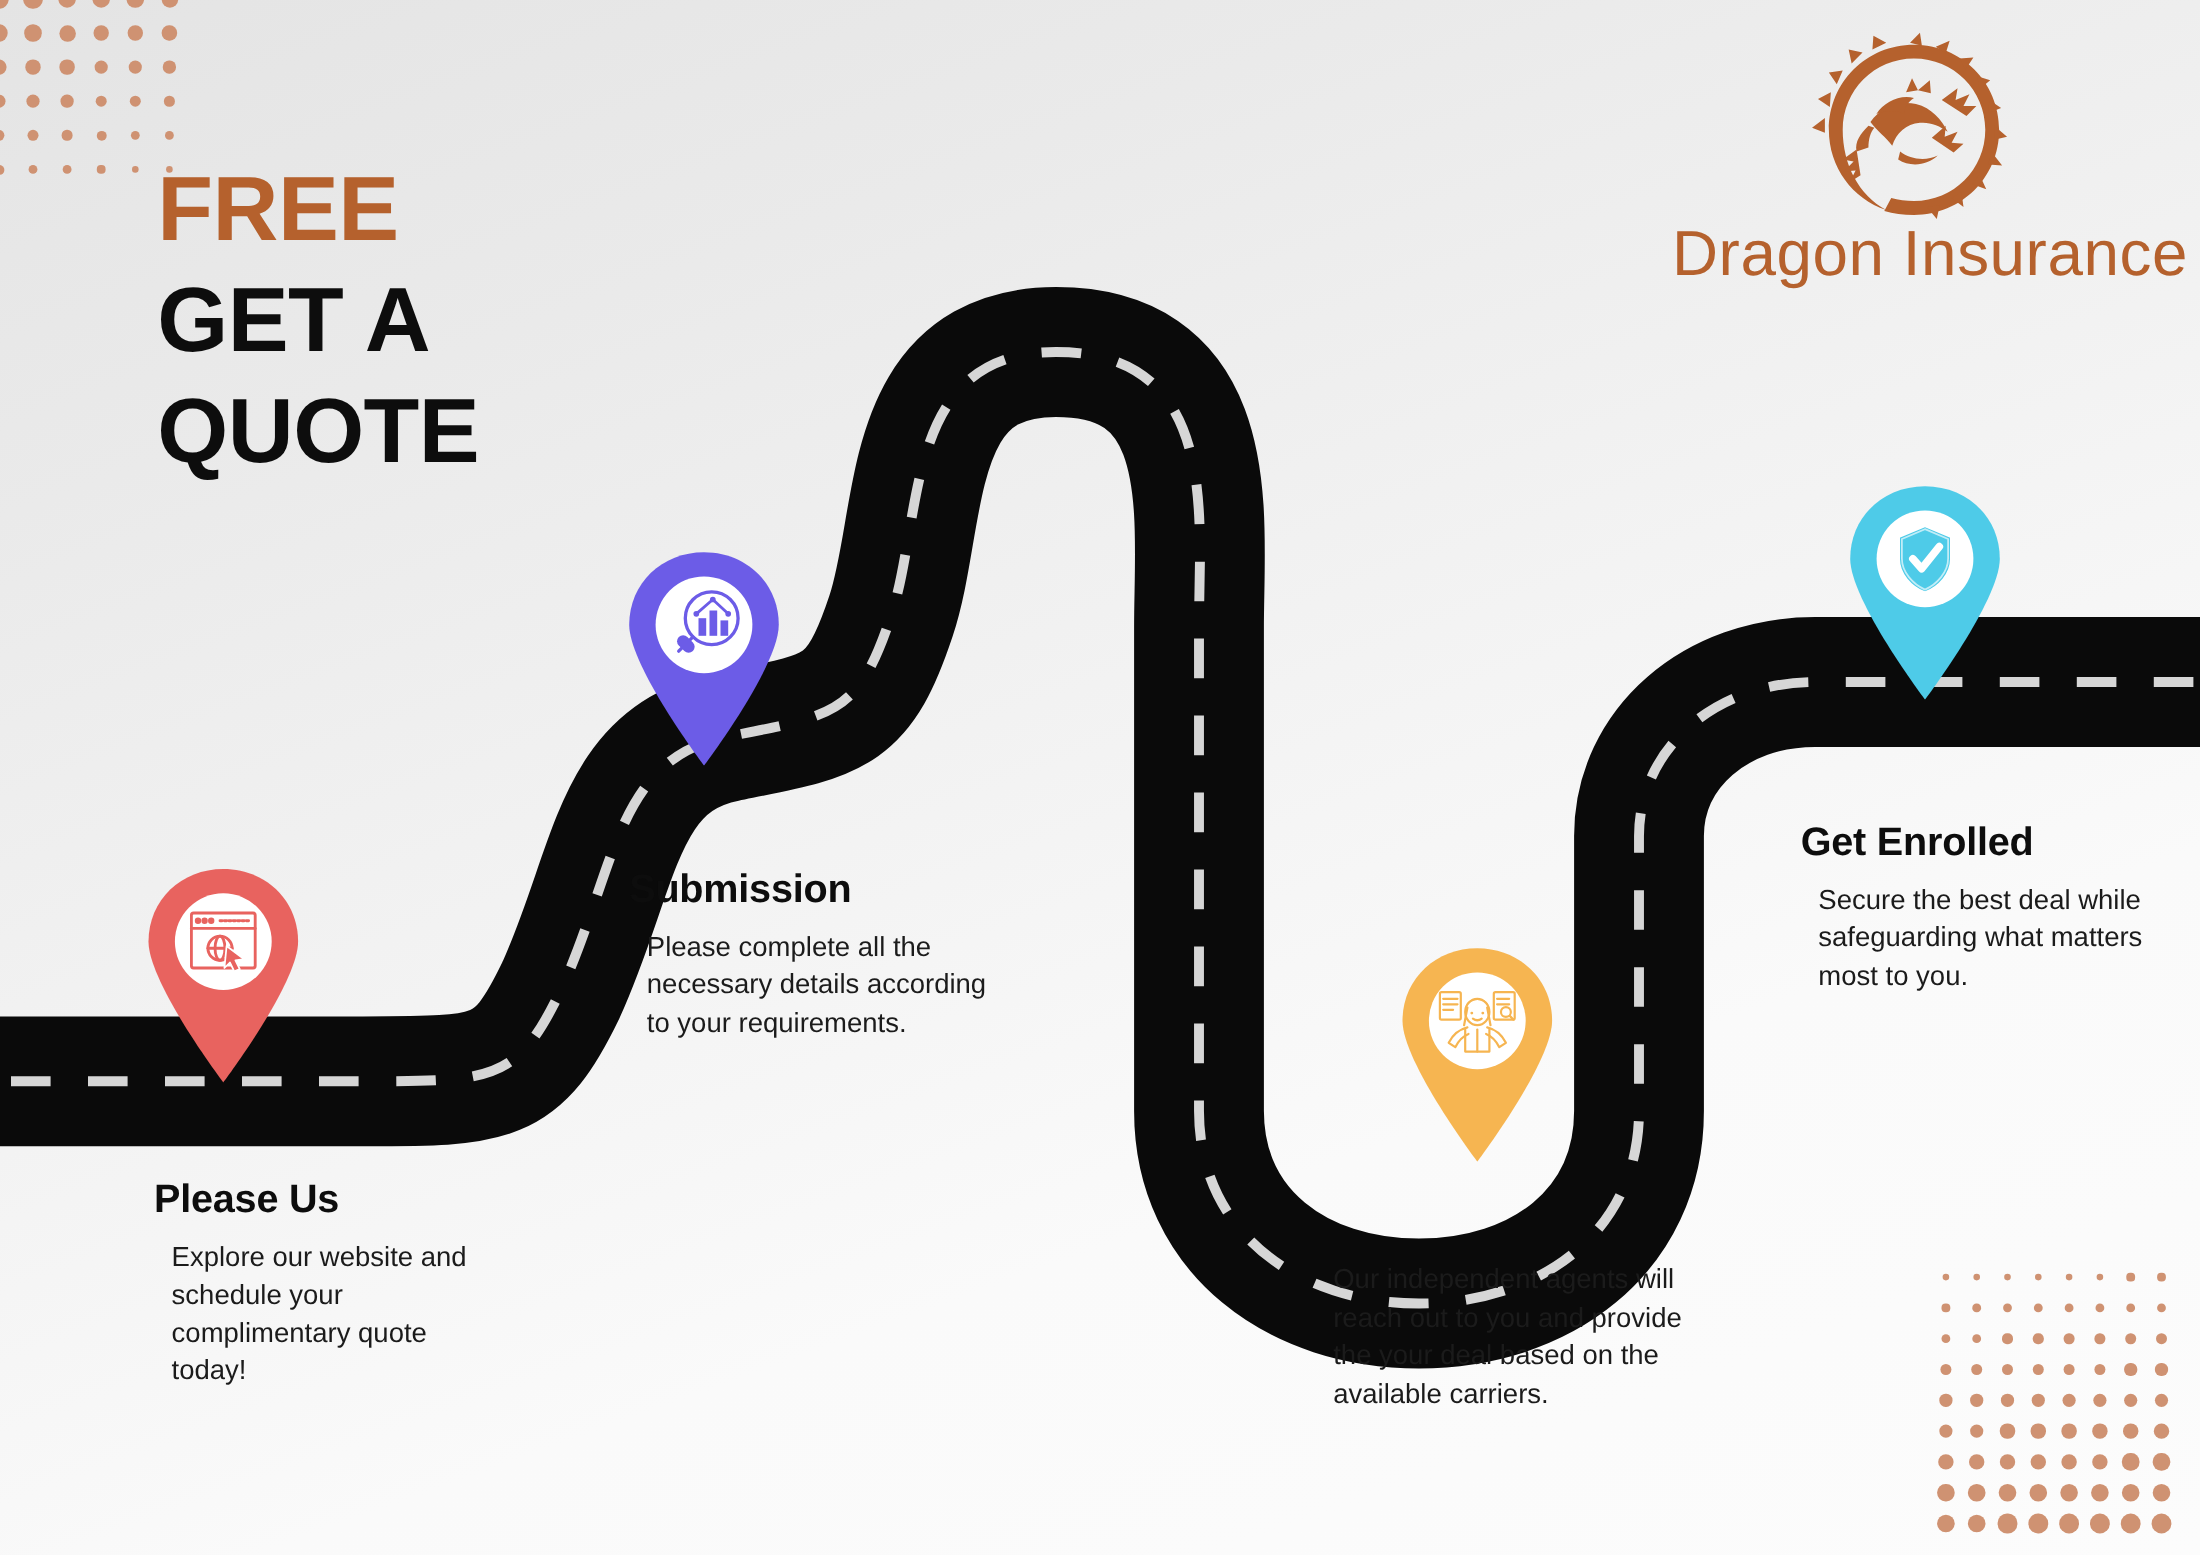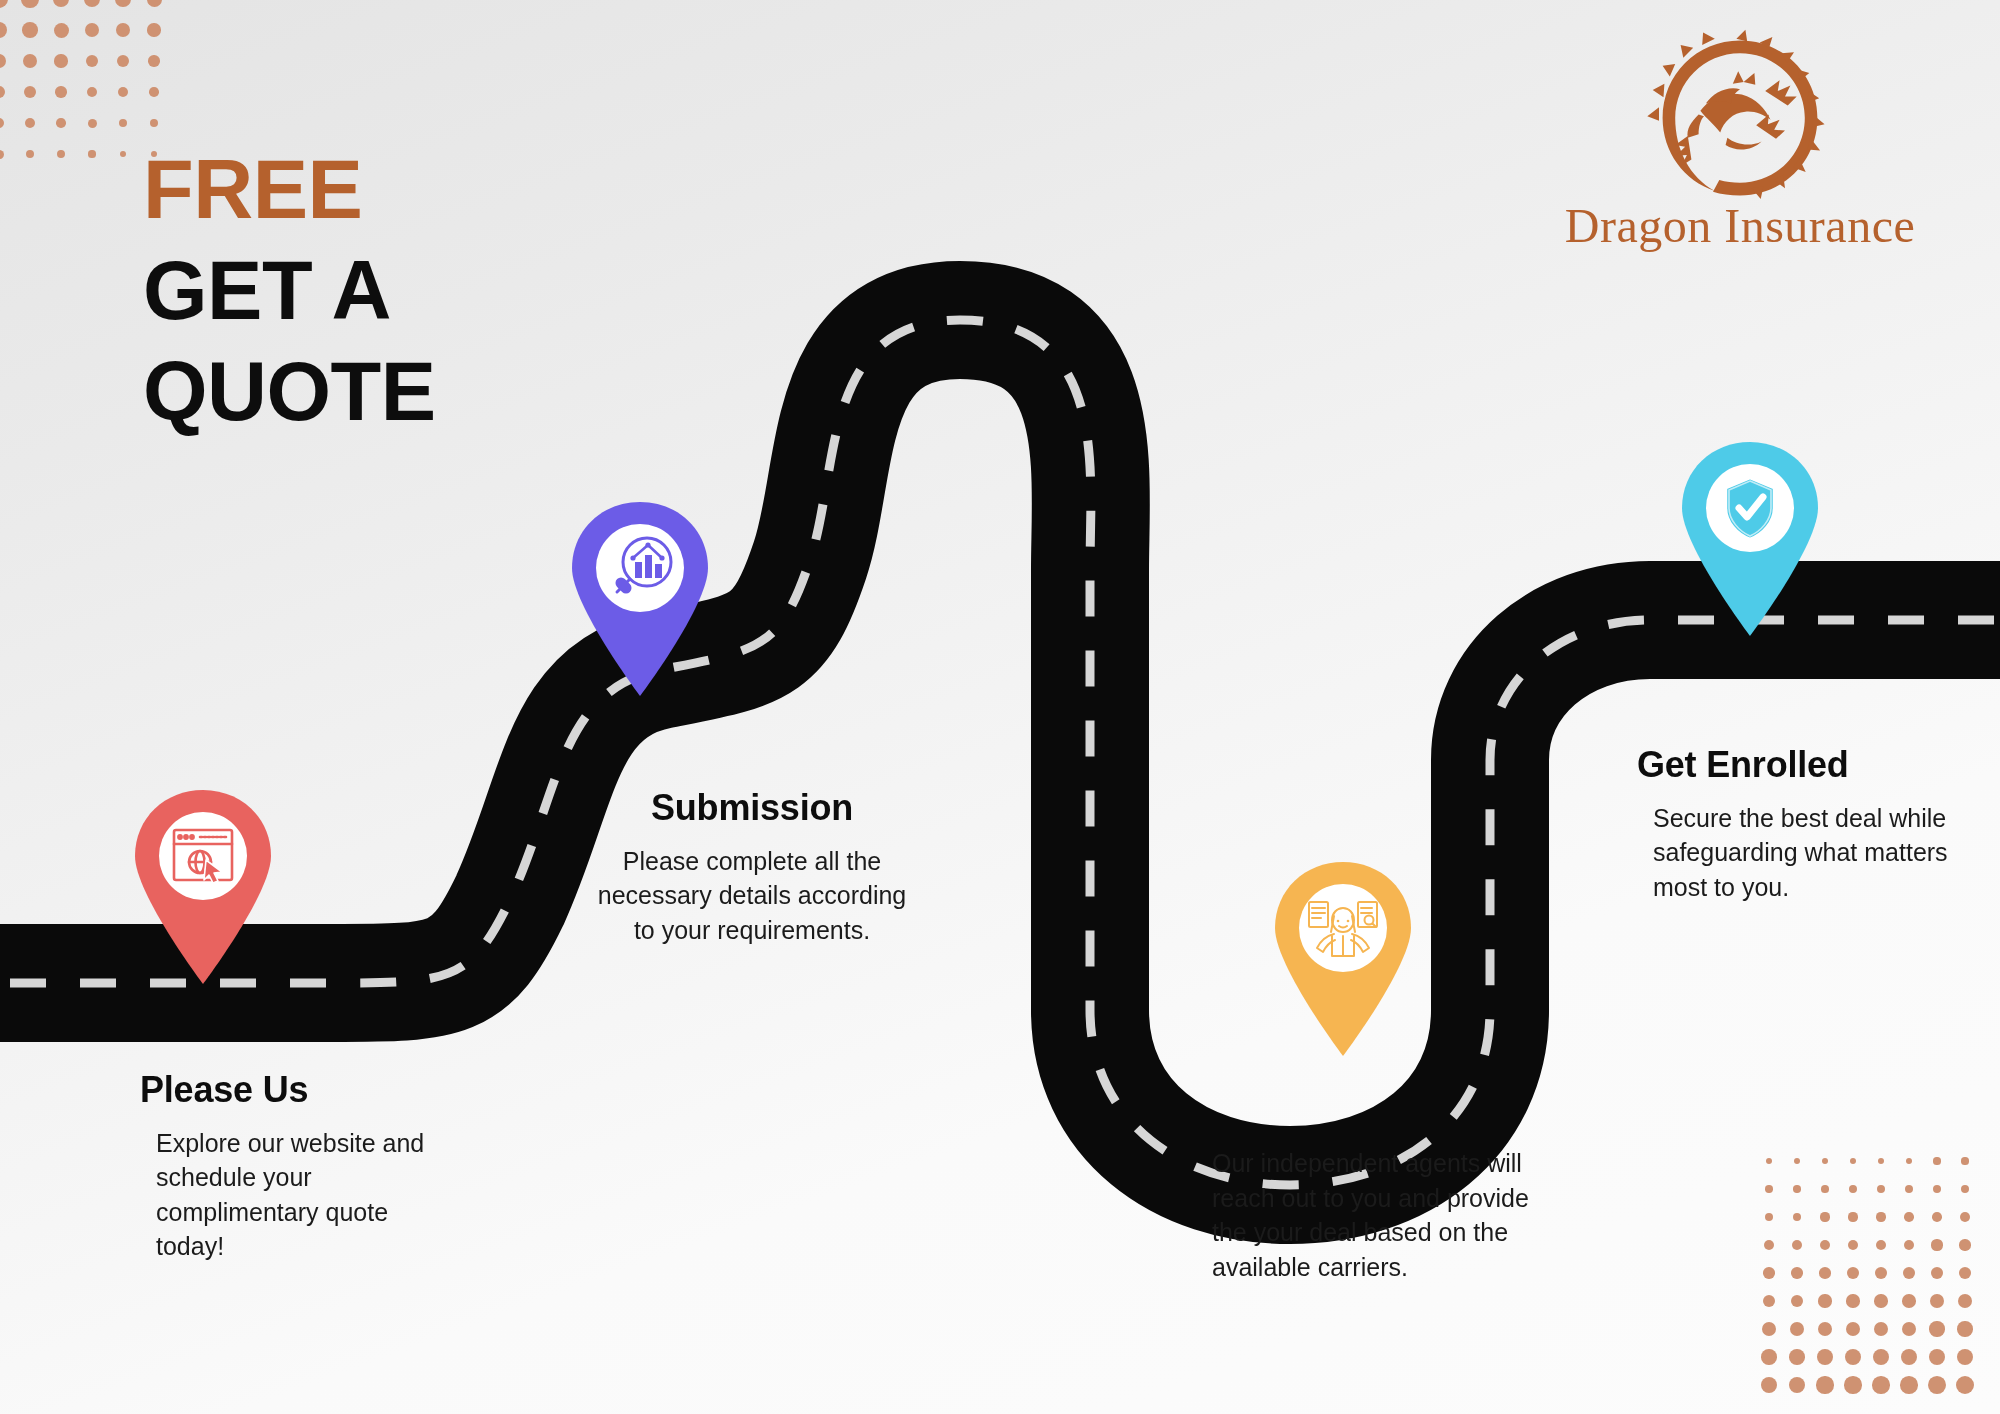--- a/index.html
+++ b/index.html
@@ -63,22 +63,22 @@
   
   #logo-block {
     position: absolute;
     right: 40px;
     top: 28px;
     width: 440px;
     text-align: center;
   }
   #logo-mark { display: block; margin: 0 auto; }
   #logo-wordmark {
-    font-family: Liberation Serif, serif;
-    font-size: 48px;
+    font-family: Liberation Sans, sans-serif;
+    font-size: 58px;
     color: #b5612d;
     letter-spacing: 0.5px;
     margin-top: -6px;
     line-height: 1;
     white-space: nowrap;
     text-align: center;
   }
 
   
   .pin {
@@ -100,21 +100,21 @@
   }
   .step-desc {
     font-size: 25px;
     font-weight: 400;
     color: #1b1b1b;
     line-height: 1.38;
     margin: 16px;
   }
 
   #block-visit    { left: 140px;  top: 1070px; width: 330px; }
-  #block-submission { left: 572px; top: 788px; width: 360px; text-align: center; }
+  #block-submission { left: 572px; top: 788px; width: 360px; }
   #block-agents   { left: 1196px; top: 1130px; width: 370px; }
   #block-enrolled { left: 1637px; top: 745px; width: 330px; }
 </style>
 </head>
 <body>
 
 <div id="canvas">
 
   <div class="dotgrid" id="dots-top-left">
       <div class="dot" style="width: 18px; height: 18px; left: 0px; top: 0px; background: rgb(207, 146, 114);"></div>

